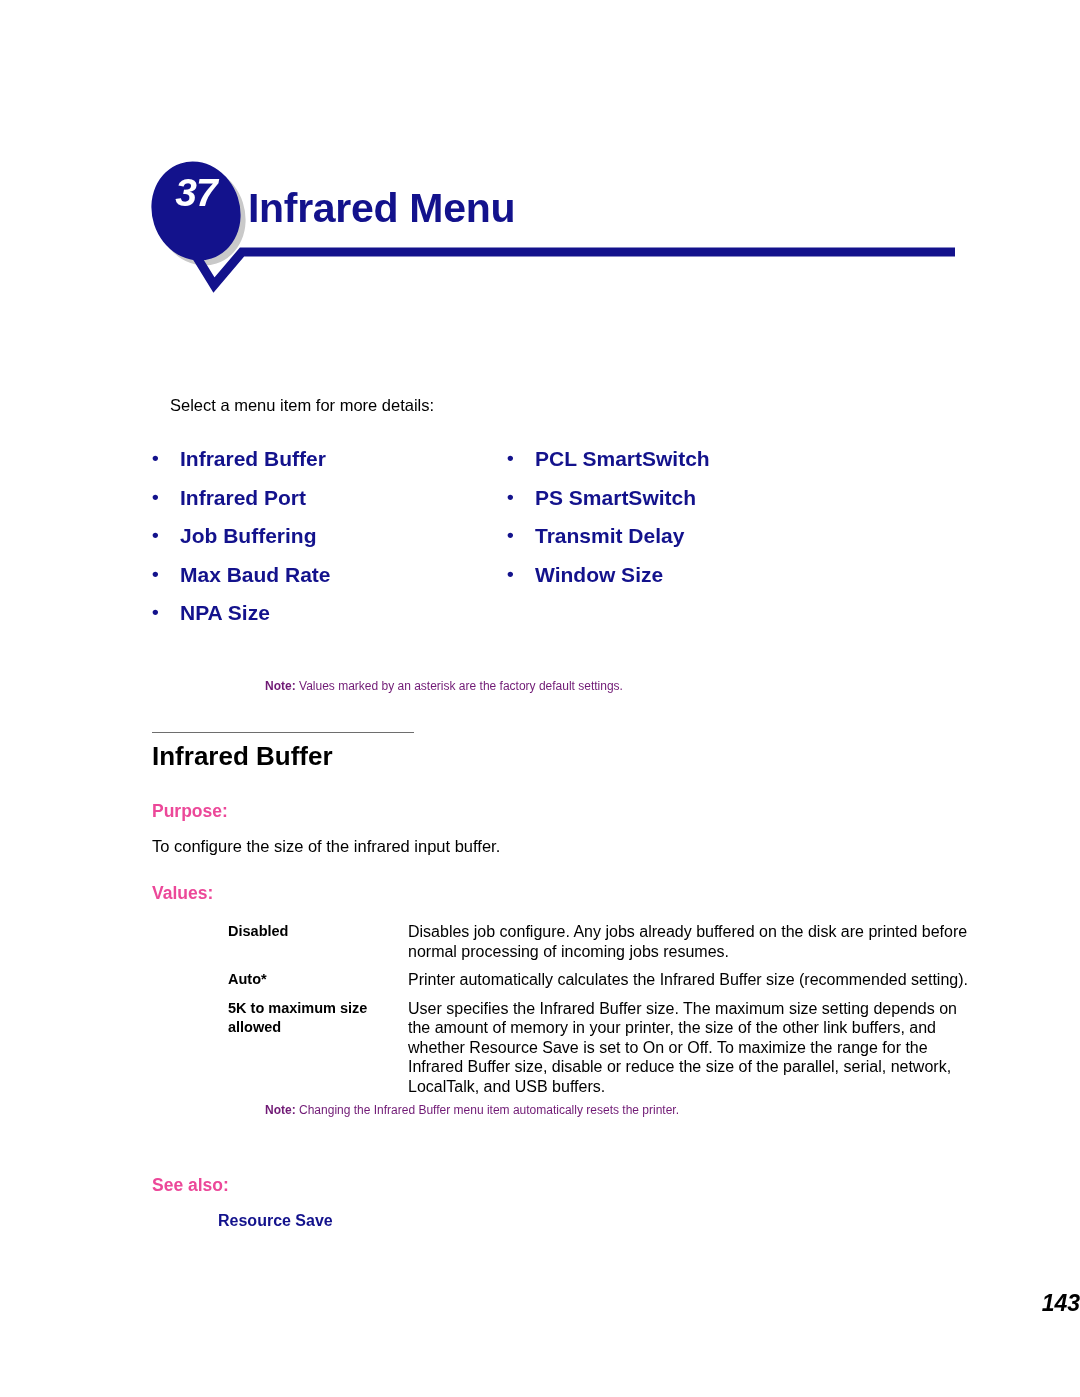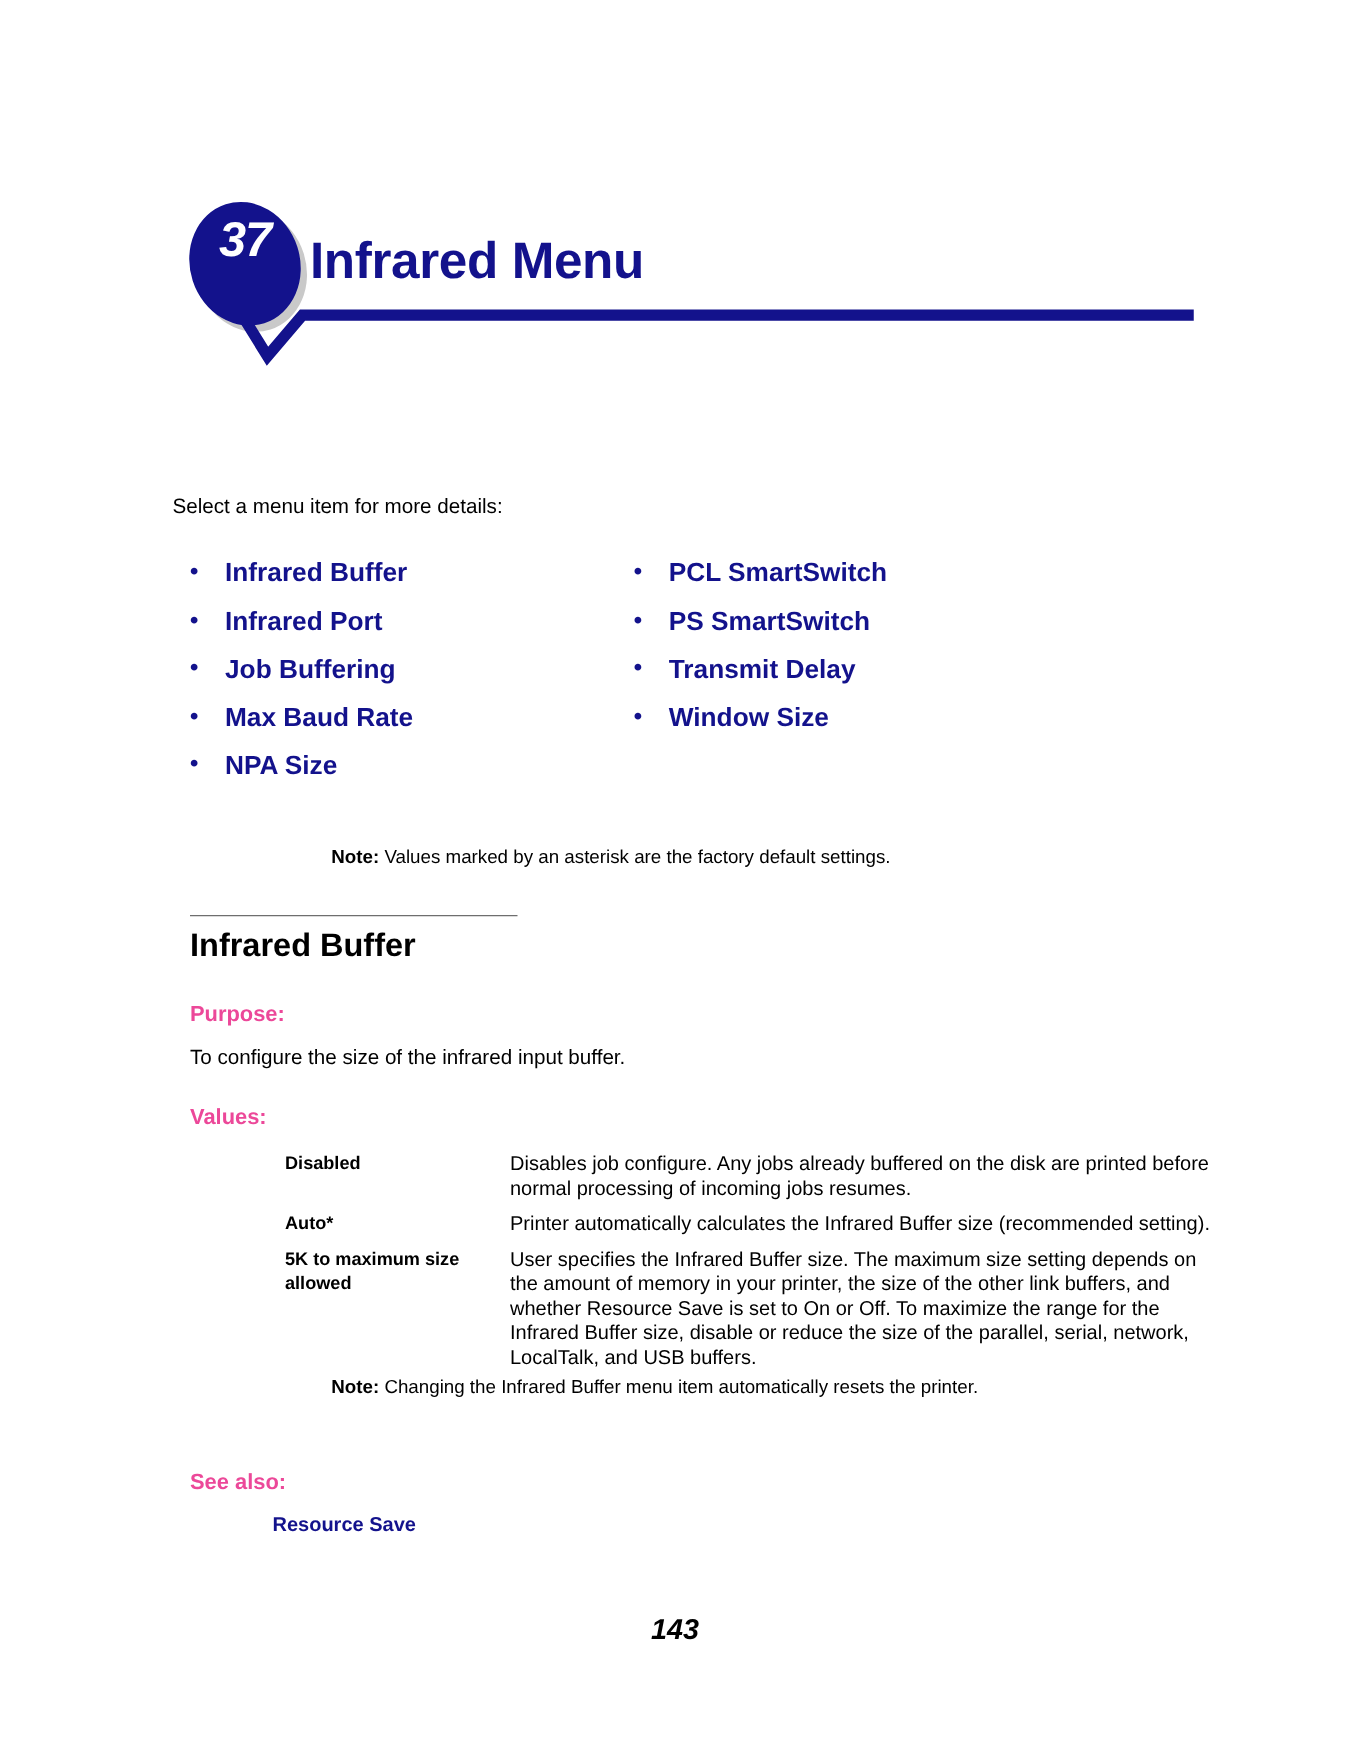--- a/index.html
+++ b/index.html
@@ -64,21 +64,21 @@
     position: absolute;
     left: 152px;
     top: 341px;
     width: 800px;
     font-size: 16.5px;
     line-height: 24px;
     color: #000;
   }
   .select-line {
     position: absolute;
-    left: 138px;
+    left: 170px;
     top: 393px;
     font-size: 16.5px;
     line-height: 24px;
     color: #000;
   }
 
   
   .link-columns {
     position: absolute;
     left: 152px;
@@ -108,23 +108,23 @@
     line-height: 1.18;
     color: #13128c;
   }
   .link-text {
     line-height: 1.18;
   }
 
   
   .note {
     position: absolute;
-    font-size: 15px;
+    font-size: 12px;
     line-height: 24px;
-    color: #000000;
+    color: #701a75;
   }
   .note b { font-weight: bold; }
   .note-top    { left: 265px; top: 674px; }
   .note-bottom { left: 265px; top: 1098px; }
 
   
   .section-rule {
     position: absolute;
     left: 152px;
     top: 732px;
@@ -199,21 +199,21 @@
     font-weight: bold;
     color: #13128c;
   }
 
   
   .page-number {
     position: absolute;
     left: 0;
     top: 1290px;
     width: 1080px;
-    text-align: center;
+    text-align: right;
     font-size: 23px;
     font-weight: bold;
     font-style: italic;
     color: #000;
   }
 </style>
 </head>
 <body>
 
 <div class="page">

